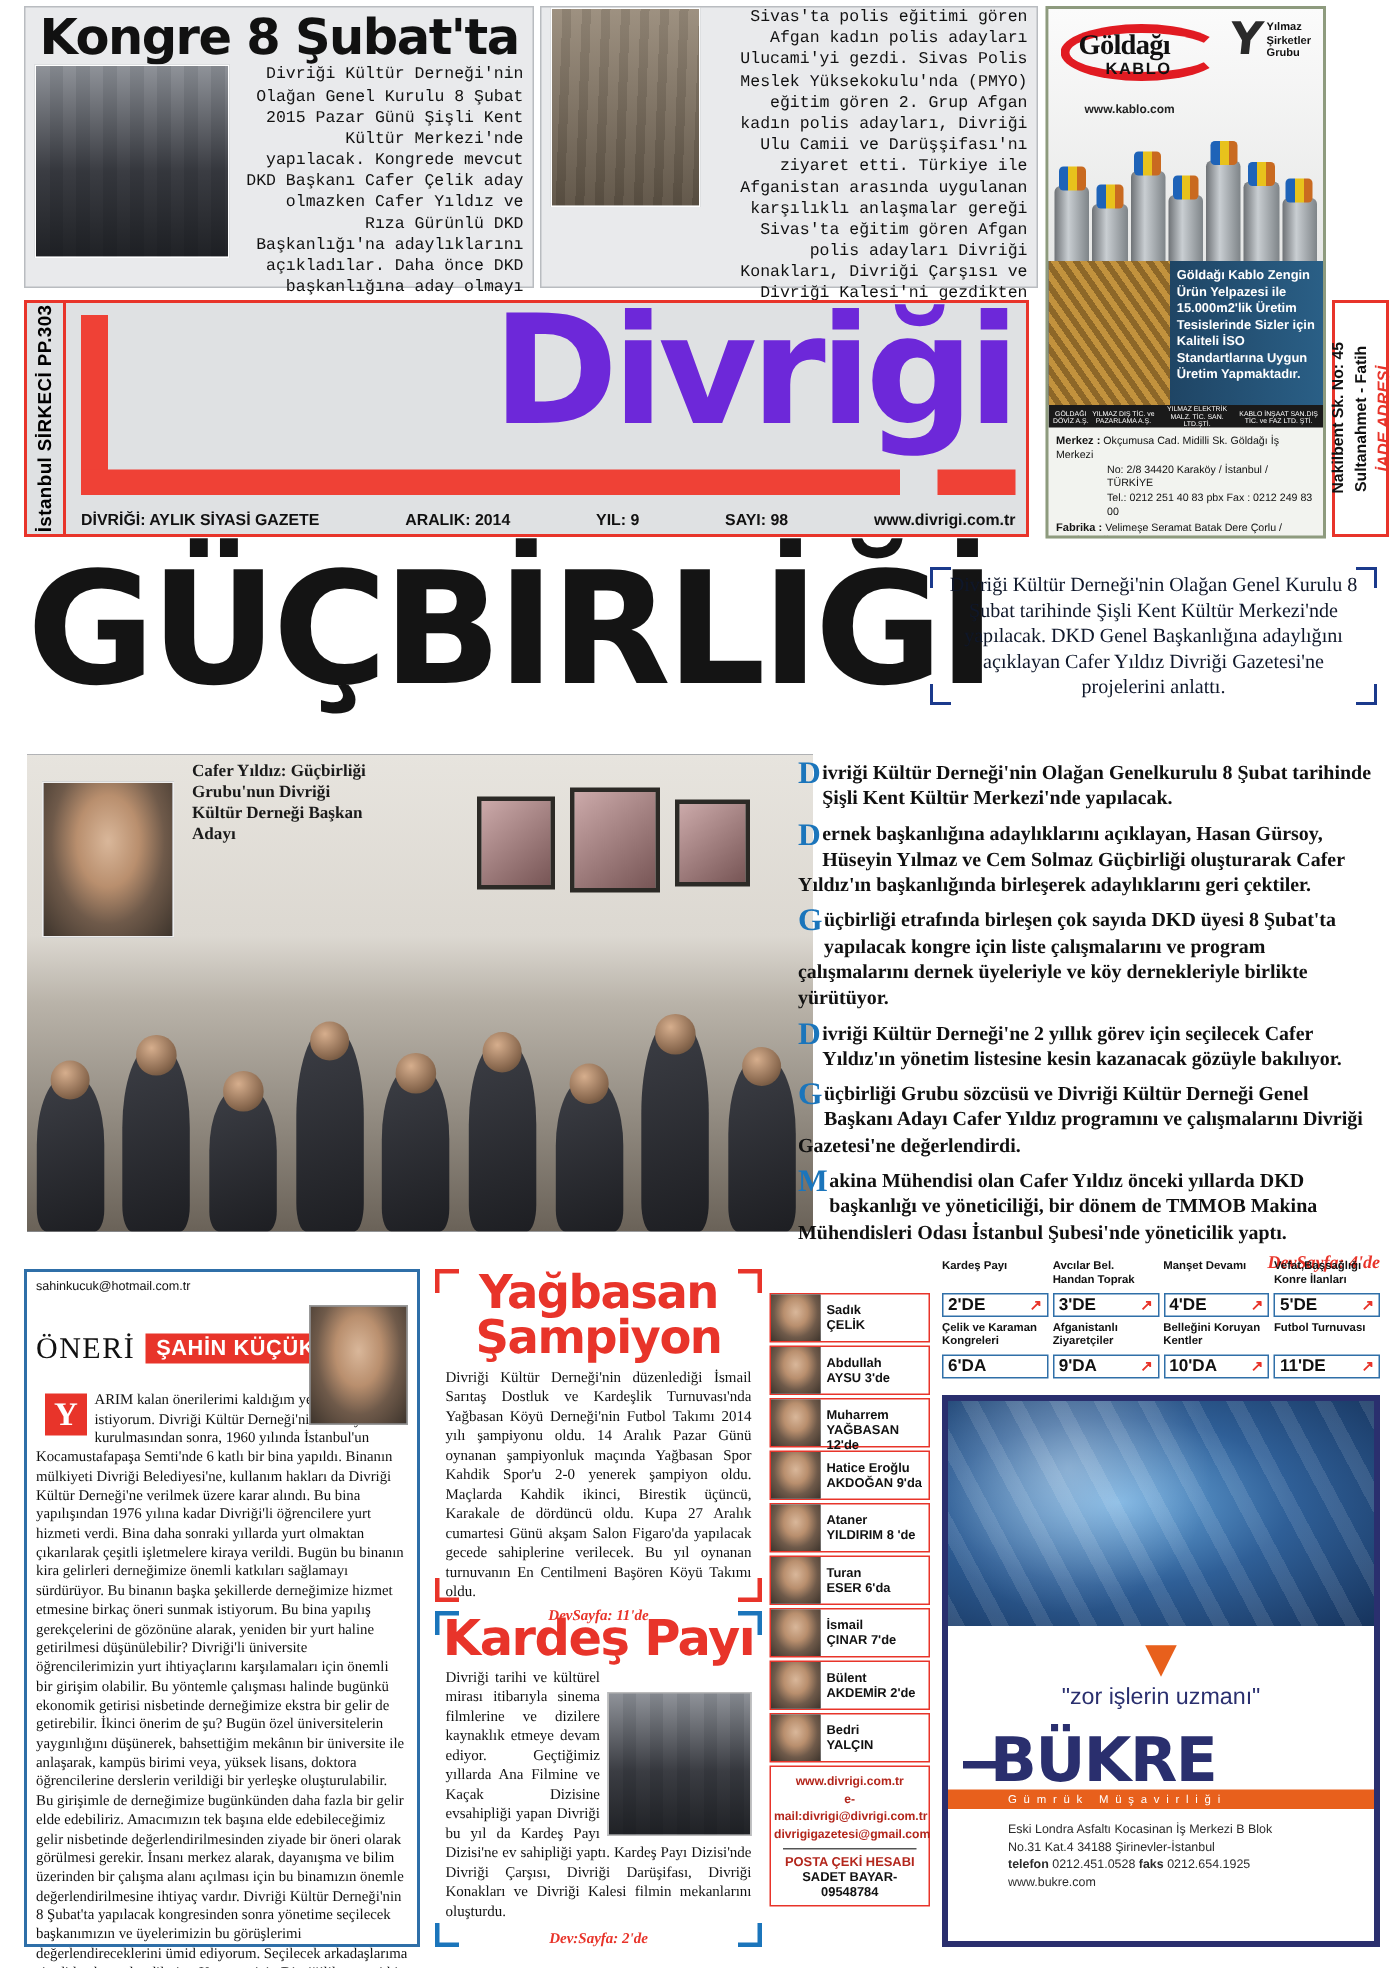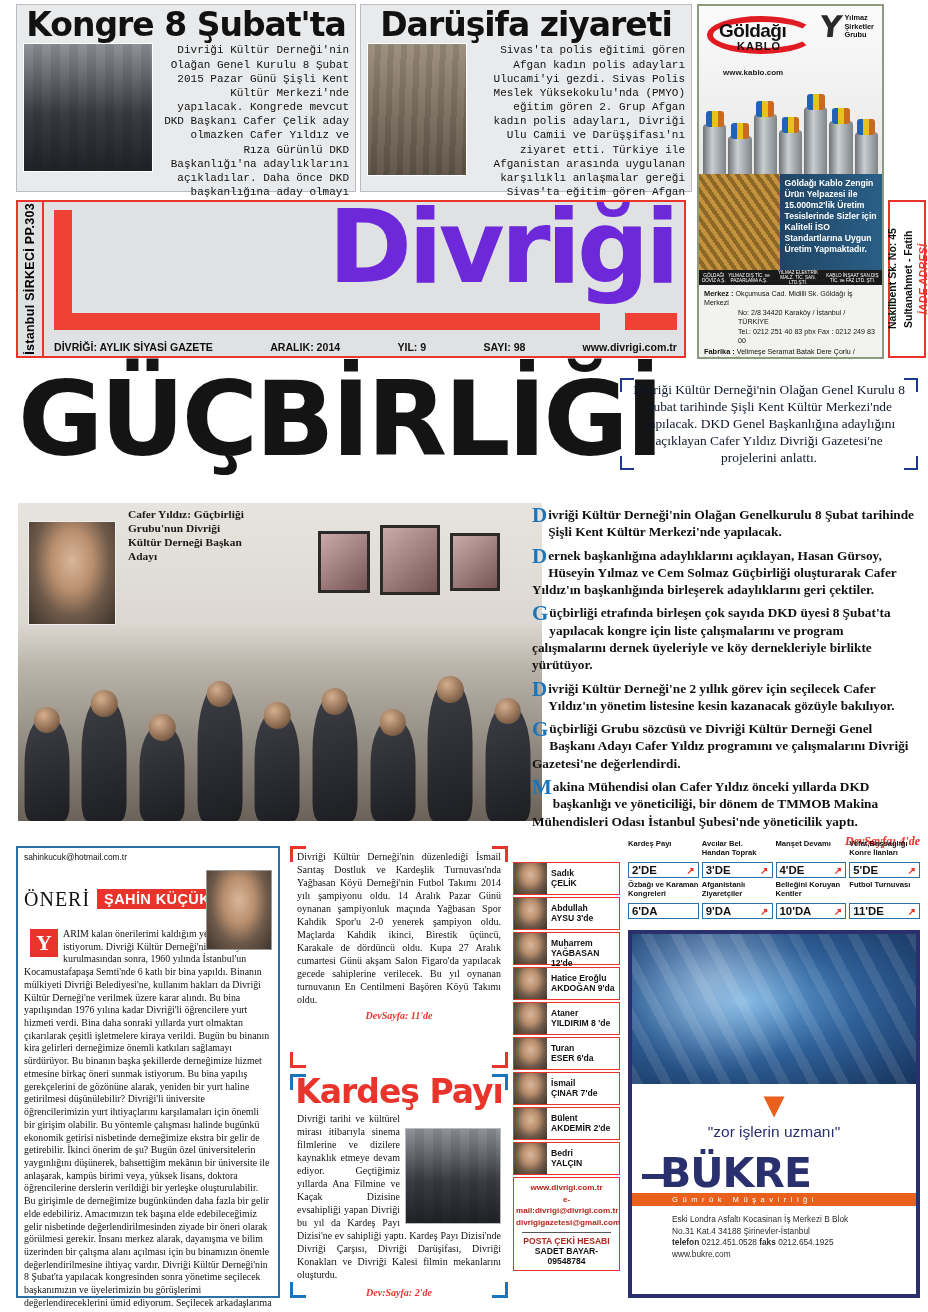--- a/index.html
+++ b/index.html
@@ -62,21 +62,21 @@
     border: 2px solid #8e9b7e; background: #f2f3ef; overflow: hidden;
   }
   .gd-top { height: 168px; background: linear-gradient(180deg,#fbfbfb,#e6e7e6); position: relative; }
   .gd-logo { position: absolute; left: 8px; top: 10px; }
   .gd-swoosh {
     width: 108px; height: 38px; border: 6px solid #e11b22; border-radius: 50%;
     border-right-color: transparent; position: relative;
   }
   .gd-word {
     position: absolute; left: 12px; top: 4px; font-size: 19px; font-weight: bold;
-    color: #111; letter-spacing: -.5px; font-family: Liberation Sans, sans-serif;
+    color: #111; letter-spacing: -.5px; font-family: Liberation Serif, serif;
   }
   .gd-sub {
     position: absolute; left: 30px; top: 24px; font-size: 11px; font-weight: bold;
     color: #111; letter-spacing: 1px;
   }
   .gd-url { position: absolute; left: 16px; top: 52px; font-size: 8px; font-weight: bold; color: #222; }
   .yilmaz { position: absolute; right: 8px; top: 8px; display: flex; align-items: center; gap: 3px; }
   .yilmaz-y {
     font-size: 30px; font-weight: bold; color: #2a2a2a; line-height: .8;
     font-family: "DejaVu Sans", sans-serif; transform: skewX(-6deg);
@@ -263,21 +263,20 @@
       <div class="ts-body">
         <div class="photo crowd" style="width:130px;height:129px;"></div>
         <div class="ts-text">
           <span>Divriği Kültür Derneği'nin Olağan Genel Kurulu 8 Şubat 2015 Pazar Günü Şişli Kent Kültür Merkezi'nde yapılacak. Kongrede mevcut DKD Başkanı Cafer Çelik aday olmazken Cafer Yıldız ve Rıza Gürünlü DKD Başkanlığı'na adaylıklarını açıkladılar. Daha önce DKD başkanlığına aday olmayı düşünen Hasan Gürsoy, Hüseyin Yılmaz ve Cem Solmaz Cafer Yıldız lehine adaylıktan çekilerek “Güçbirliği” yaptılar.</span>
           <span class="cont">DevSayfa: 4'de</span>
         </div>
       </div>
     </div>
 
     <div class="top-story" style="left:344px; width:332px; height:188px;">
-      <h2>Darüşifa ziyareti</h2>
       <div class="ts-body">
         <div class="photo stone" style="width:100px;height:133px;"></div>
         <div class="ts-text">
           <span>Sivas'ta polis eğitimi gören Afgan kadın polis adayları Ulucami'yi gezdi. Sivas Polis Meslek Yüksekokulu'nda (PMYO) eğitim gören 2. Grup Afgan kadın polis adayları, Divriği Ulu Camii ve Darüşşifası'nı ziyaret etti. Türkiye ile Afganistan arasında uygulanan karşılıklı anlaşmalar gereği Sivas'ta eğitim gören Afgan polis adayları Divriği Konakları, Divriği Çarşısı ve Divriği Kalesi'ni gezdikten sonra ilçeden ayrıldı.</span>
           <span class="cont">DevSayfa: 9'da</span>
         </div>
       </div>
     </div>
   </div>
 
@@ -442,20 +441,24 @@
     </div>
   </div>
 
   <div id="yagbasan">
     <div class="brkbox" style="--bc:#e8342a">
       <i class="c1"></i>
         <i class="c2"></i>
         <i class="c3"></i>
         <i class="c4"></i>
     </div>
+    <div class="sec-title red">
+      <div>Yağbasan</div>
+      <div>Şampiyon</div>
+    </div>
     <div class="sec-body">Divriği Kültür Derneği'nin düzenlediği İsmail Sarıtaş Dostluk ve Kardeşlik Turnuvası'nda Yağbasan Köyü Derneği'nin Futbol Takımı 2014 yılı şampiyonu oldu. 14 Aralık Pazar Günü oynanan şampiyonluk maçında Yağbasan Spor Kahdik Spor'u 2-0 yenerek şampiyon oldu. Maçlarda Kahdik ikinci, Birestik üçüncü, Karakale de dördüncü oldu. Kupa 27 Aralık cumartesi Günü akşam Salon Figaro'da yapılacak gecede sahiplerine verilecek. Bu yıl oynanan turnuvanın En Centilmeni Başören Köyü Takımı oldu.</div>
     <div class="sec-body sec-cont" style="padding-top:0">
       <span class="cont">DevSayfa: 11'de</span>
     </div>
   </div>
 
   <div id="kardes">
     <div class="brkbox" style="--bc:#1b75bb">
       <i class="c1"></i>
         <i class="c2"></i>
@@ -573,21 +576,21 @@
       <div class="pi-cell">
         <div class="pi-label">Vefat,Başsağlığı Konre İlanları</div>
         <div class="pi-num">
             <span>5'DE</span>
             <span class="arrow">↗</span>
           </div>
       </div>
     </div>
     <div class="pi-row">
       <div class="pi-cell">
-        <div class="pi-label">Özbağı ve Karaman Kongreleri</div>
+        <div class="pi-label">Çelik ve Karaman Kongreleri</div>
         <div class="pi-num">
             <span>6'DA</span>
             <span class="arrow"></span>
           </div>
       </div>
       <div class="pi-cell">
         <div class="pi-label">Afganistanlı Ziyaretçiler</div>
         <div class="pi-num">
             <span>9'DA</span>
             <span class="arrow">↗</span>

